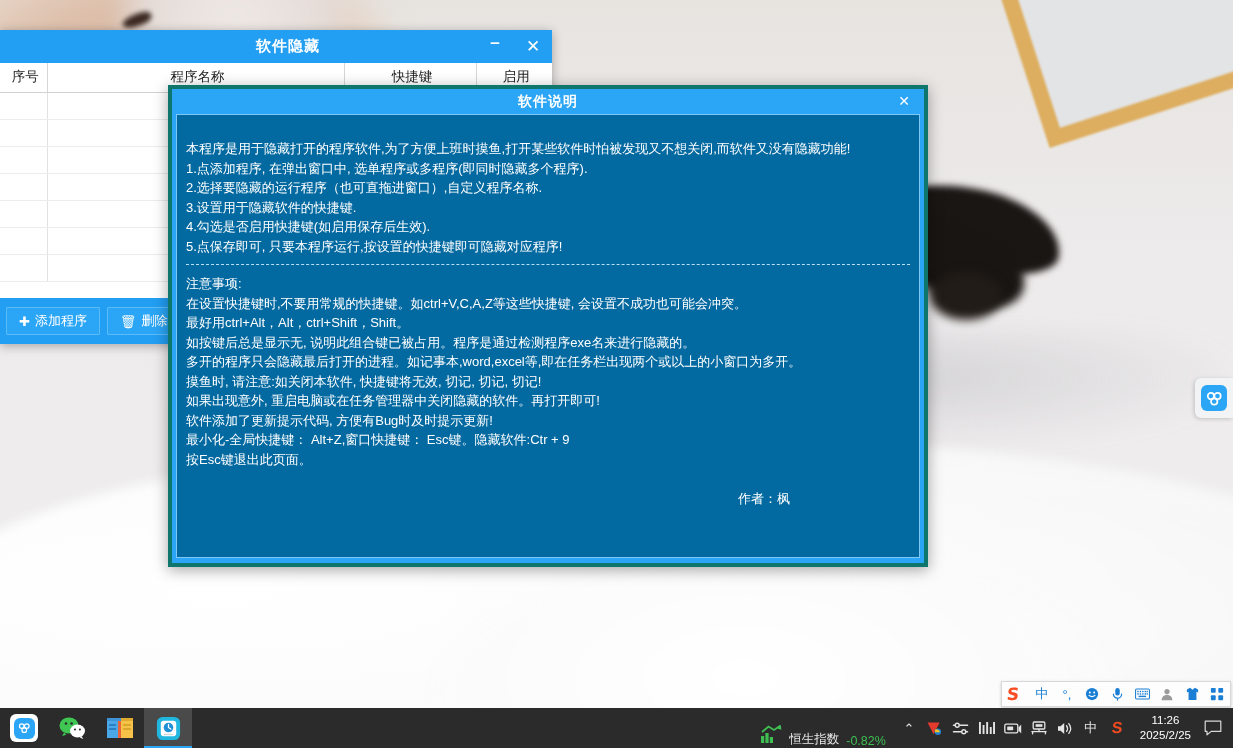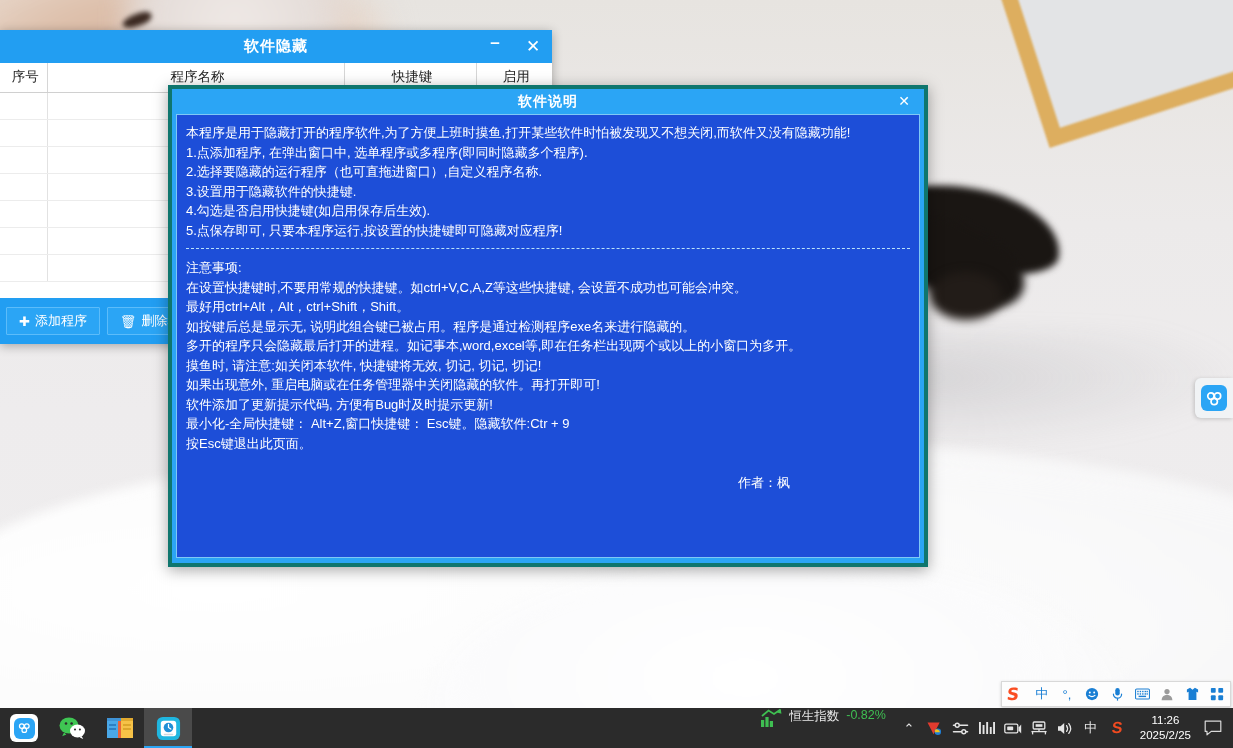--- a/index.html
+++ b/index.html
@@ -134,21 +134,21 @@
     background: #229ef2;
     position: relative;
     display: flex; align-items: center; justify-content: center;
   }
   #app-title {
     color: #ffffff;
     font-size: 15px;
     font-weight: bold;
     letter-spacing: 1px;
     position: relative;
-    left: 0;
+    left: 12px;
   }
   .win-btns {
     position: absolute; right: 6px; top: 0;
     height: 33px; display: flex; align-items: center; gap: 12px;
   }
   .win-btn {
     width: 26px; height: 26px;
     display: flex; align-items: center; justify-content: center;
     color: #ffffff; font-size: 15px; cursor: pointer;
     line-height: 1;
@@ -230,23 +230,23 @@
   }
   #about-close {
     position: absolute; right: 10px; top: 2px;
     width: 20px; height: 20px;
     display: flex; align-items: center; justify-content: center;
     color: #ffffff; font-size: 14px; font-weight: bold; cursor: pointer;
   }
   #about-body {
     flex: 1;
     margin: 0 4px 5px 4px;
-    background: #1d4ed8;
+    background: #0369a1;
     border: 1px solid #7fc8f5;
-    padding: 8px 9px 0 9px;
+    padding: 24px 9px 0 9px;
     color: #ffffff;
     font-size: 13px;
     line-height: 19.5px;
     overflow: hidden;
     position: relative;
   }
   #about-body p { margin: 0; white-space: nowrap; }
   .sep-line {
     border: 0;
     border-top: 1px dashed #b9e1fb;
@@ -324,21 +324,21 @@
   .ic-netdisk .nd-in { width: 21px; height: 21px; background: #2ba5f5; border-radius: 6px; display:flex;align-items:center;justify-content:center;}
   .ic-wechat { background: transparent; }
   .ic-explorer { background: transparent; }
   .ic-hide { background: transparent; }
 
   #tb-spacer { flex: 1; }
   #tb-right {
     display: flex; align-items: center; height: 40px; padding-right: 6px; gap: 0;
   }
   .stock-widget {
-    display: flex; align-items: flex-start; gap: 7px;
+    display: flex; align-items: flex-end; gap: 7px;
     padding: 0 10px 0 6px; height: 40px; cursor: pointer;
   }
   .stock-name { color: #e8e8e8; font-size: 12.5px; }
   .stock-chg { font-size: 12.5px; }
   .tray-ic {
     width: 26px; height: 40px;
     display: flex; align-items: center; justify-content: center;
     color: #e4e4e4; font-size: 13px; cursor: pointer;
   }
   #tb-clock {

